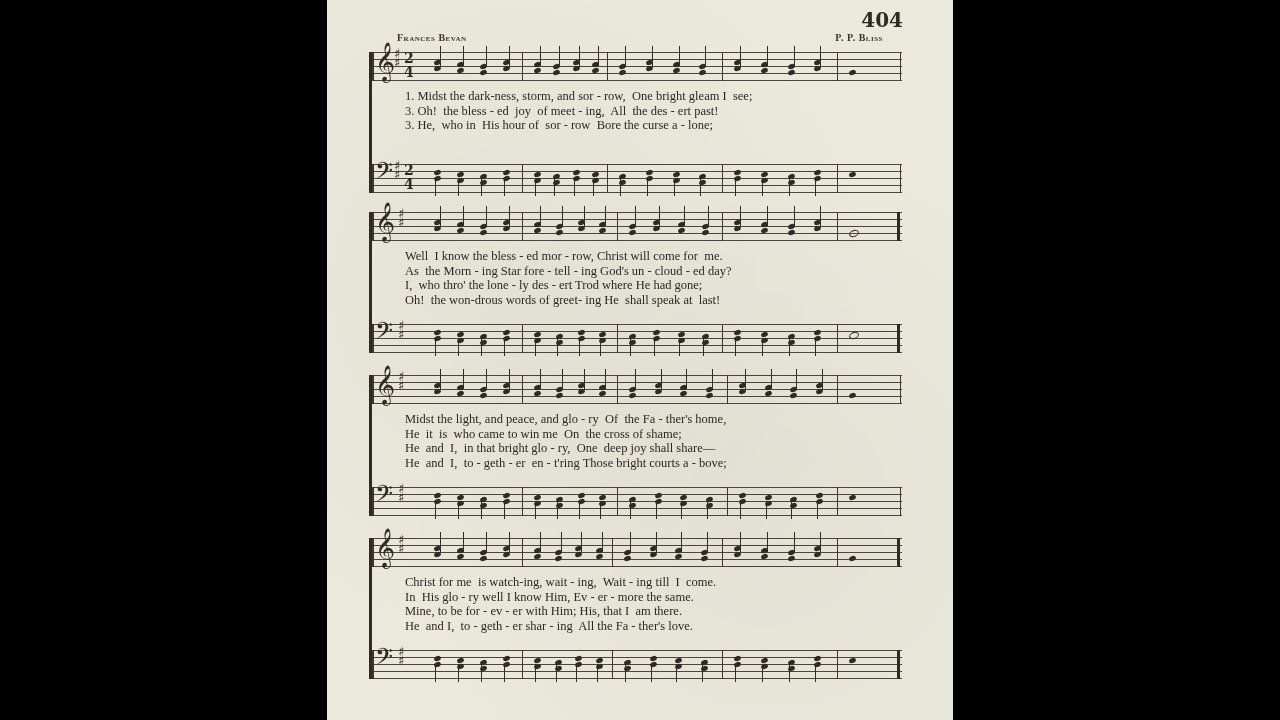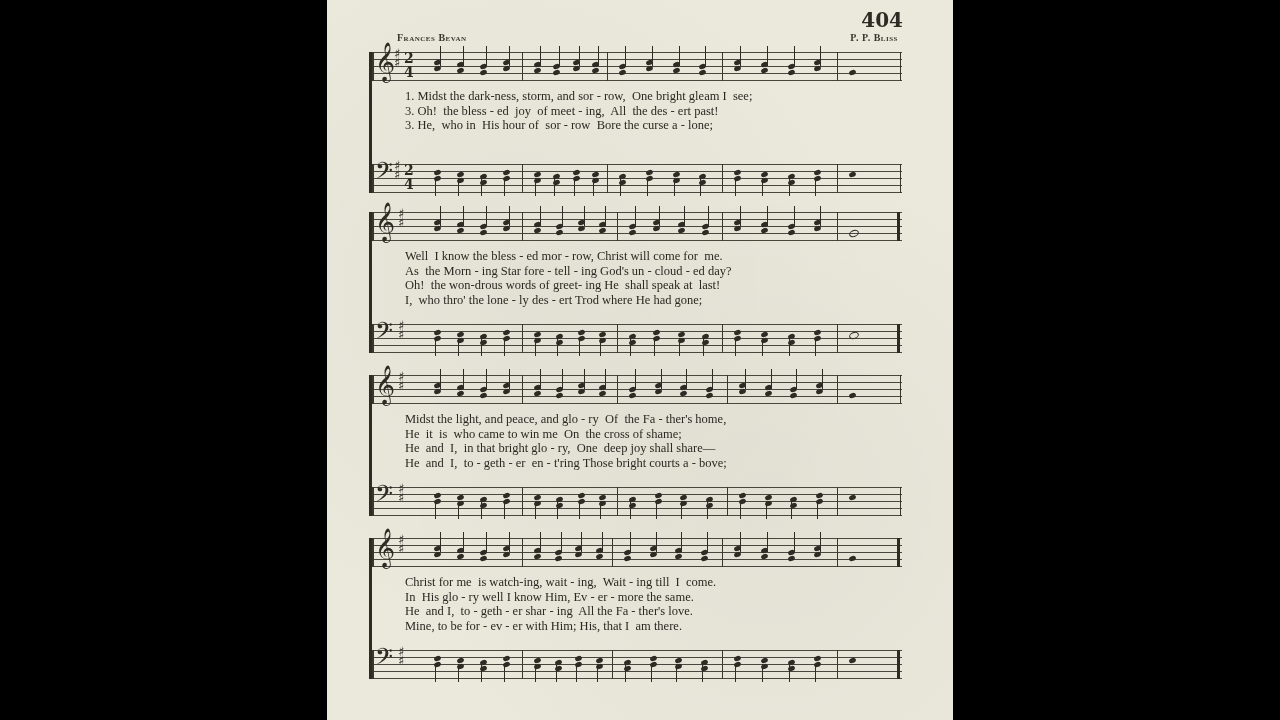--- a/index.html
+++ b/index.html
@@ -3,21 +3,21 @@
 <meta charset="utf-8">
 <style>
   html,body{margin:0;padding:0;}
   body{width:1280px;height:720px;background:#000;position:relative;overflow:hidden;font-family:"Liberation Serif","DejaVu Serif",serif;}
   .page{position:absolute;left:327px;top:0;width:626px;height:720px;background:#ebe8dc;
     background-image:radial-gradient(circle at 30% 40%,rgba(0,0,0,0.03),transparent 60%),radial-gradient(circle at 70% 70%,rgba(0,0,0,0.035),transparent 55%);}
   .title{position:absolute;left:0;right:0;top:8px;text-align:center;font-family:"DejaVu Serif",serif;font-weight:bold;font-size:19px;color:#2e2b25;}
   .num{position:absolute;right:50px;top:8px;font-family:"DejaVu Serif",serif;font-weight:bold;font-size:20px;color:#2e2b25;}
   .author,.composer{position:absolute;top:32px;font-size:9px;font-variant:small-caps;letter-spacing:0.5px;color:#3a362e;font-weight:bold;}
   .author{left:70px;font-size:10px;}
-  .composer{right:55px;font-size:10px;}
+  .composer{right:70px;font-size:10px;}
   .system{position:absolute;left:45px;width:530px;}
   .staff{position:absolute;left:0;width:530px;height:28px;}
   .staff .line{position:absolute;left:0;right:0;height:1px;background:#4a463e;}
   .staff .bar{position:absolute;top:0;width:1px;height:29px;background:#3a362e;}
   .staff .clef{position:absolute;left:3px;top:-8px;font-size:34px;color:#2e2b25;line-height:1;font-family:"DejaVu Sans",sans-serif;}
   .staff .key{position:absolute;left:26px;top:-3px;font-size:13px;color:#2e2b25;font-family:"DejaVu Sans",sans-serif;line-height:1;}
   .staff .time{position:absolute;left:36px;top:-1px;font-size:14px;font-weight:bold;color:#2e2b25;line-height:14px;text-align:center;font-family:"DejaVu Serif",serif;}
   .note{position:absolute;width:7px;height:5px;border-radius:50%;background:#2e2b25;transform:rotate(-20deg);}
   .stem{position:absolute;width:1px;background:#2e2b25;}
   .brace{position:absolute;left:-3px;width:3px;background:#2e2b25;}
@@ -226,21 +226,21 @@
           <div class="note" style="left: 388.75px; top: 16px;"></div>
           <div class="stem" style="left: 394.75px; top: -6px; height: 20px;"></div>
           <div class="note" style="left: 415.5px; top: 12px;"></div>
           <div class="note" style="left: 415.5px; top: 18px;"></div>
           <div class="stem" style="left: 421.5px; top: -6px; height: 20px;"></div>
           <div class="note" style="left: 442.25px; top: 8px;"></div>
           <div class="note" style="left: 442.25px; top: 14px;"></div>
           <div class="stem" style="left: 448.25px; top: -6px; height: 20px;"></div>
           <div class="note" style="left: 477px; top: 18px; background: transparent; border: 1.5px solid rgb(46, 43, 37); width: 8px;"></div>
         </div>
-        <div class="lyrics" style="top: 249px;"><div>Well  I know the bless - ed mor - row, Christ will come for  me.</div><div>As  the Morn - ing Star fore - tell - ing God's un - cloud - ed day?</div><div>Oh!  the won-drous words of greet- ing He  shall speak at  last!</div><div>I,  who thro' the lone - ly des - ert Trod where He had gone;</div></div>
+        <div class="lyrics" style="top: 249px;"><div>Well  I know the bless - ed mor - row, Christ will come for  me.</div><div>As  the Morn - ing Star fore - tell - ing God's un - cloud - ed day?</div><div>I,  who thro' the lone - ly des - ert Trod where He had gone;</div><div>Oh!  the won-drous words of greet- ing He  shall speak at  last!</div></div>
         <div class="staff" style="top: 324px;">
           <div class="line" style="top: 0px;"></div>
           <div class="line" style="top: 7px;"></div>
           <div class="line" style="top: 14px;"></div>
           <div class="line" style="top: 21px;"></div>
           <div class="line" style="top: 28px;"></div>
           <div class="bar" style="left: 0px; width: 2px;"></div>
           <div class="clef" style="top: -4px; font-size: 28px;">𝄢</div>
           <div class="key" style="line-height: 9px;">♯<br>♯</div>
           <div class="bar" style="left: 150px;"></div>
@@ -490,21 +490,21 @@
           <div class="note" style="left: 388.75px; top: 16px;"></div>
           <div class="stem" style="left: 394.75px; top: -6px; height: 20px;"></div>
           <div class="note" style="left: 415.5px; top: 12px;"></div>
           <div class="note" style="left: 415.5px; top: 18px;"></div>
           <div class="stem" style="left: 421.5px; top: -6px; height: 20px;"></div>
           <div class="note" style="left: 442.25px; top: 8px;"></div>
           <div class="note" style="left: 442.25px; top: 14px;"></div>
           <div class="stem" style="left: 448.25px; top: -6px; height: 20px;"></div>
           <div class="note" style="left: 477px; top: 18px;"></div>
         </div>
-        <div class="lyrics" style="top: 575px;"><div>Christ for me  is watch-ing, wait - ing,  Wait - ing till  I  come.</div><div>In  His glo - ry well I know Him, Ev - er - more the same.</div><div>He  and I,  to - geth - er shar - ing  All the Fa - ther's love.</div><div>Mine, to be for - ev - er with Him; His, that I  am there.</div></div>
+        <div class="lyrics" style="top: 575px;"><div>Christ for me  is watch-ing, wait - ing,  Wait - ing till  I  come.</div><div>In  His glo - ry well I know Him, Ev - er - more the same.</div><div>Mine, to be for - ev - er with Him; His, that I  am there.</div><div>He  and I,  to - geth - er shar - ing  All the Fa - ther's love.</div></div>
         <div class="staff" style="top: 650px;">
           <div class="line" style="top: 0px;"></div>
           <div class="line" style="top: 7px;"></div>
           <div class="line" style="top: 14px;"></div>
           <div class="line" style="top: 21px;"></div>
           <div class="line" style="top: 28px;"></div>
           <div class="bar" style="left: 0px; width: 2px;"></div>
           <div class="clef" style="top: -4px; font-size: 28px;">𝄢</div>
           <div class="key" style="line-height: 9px;">♯<br>♯</div>
           <div class="bar" style="left: 150px;"></div>

